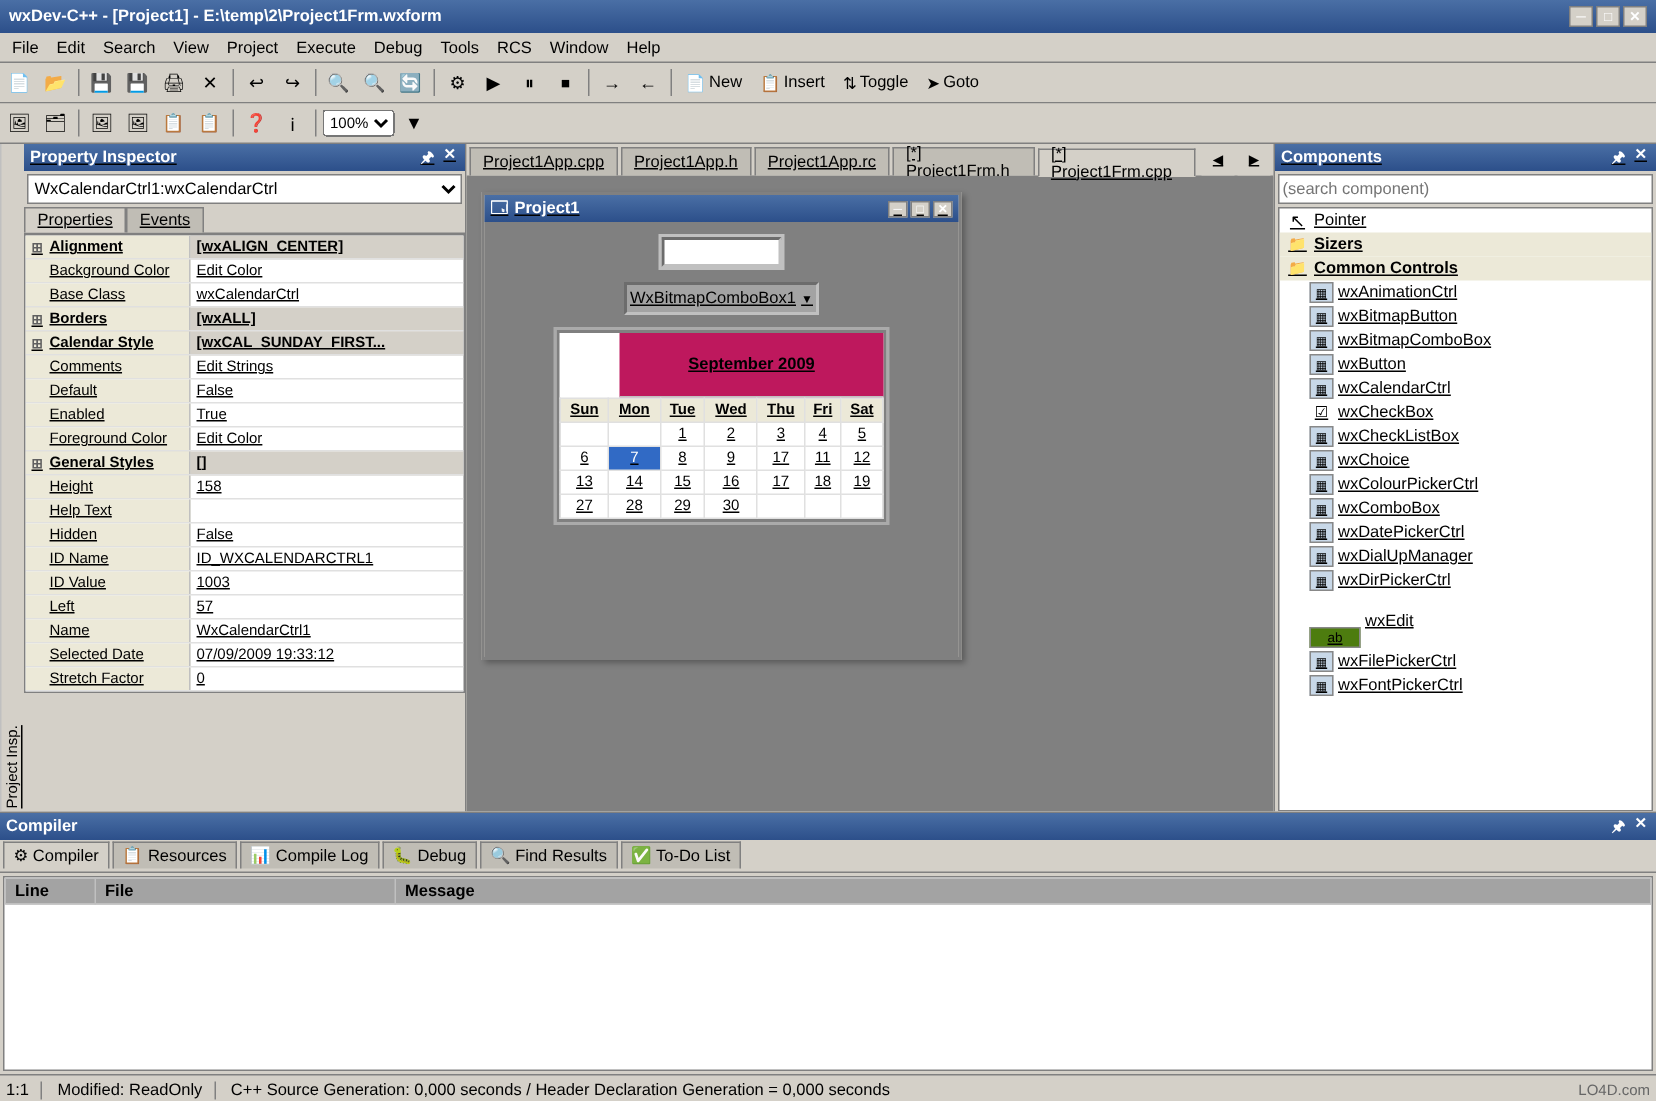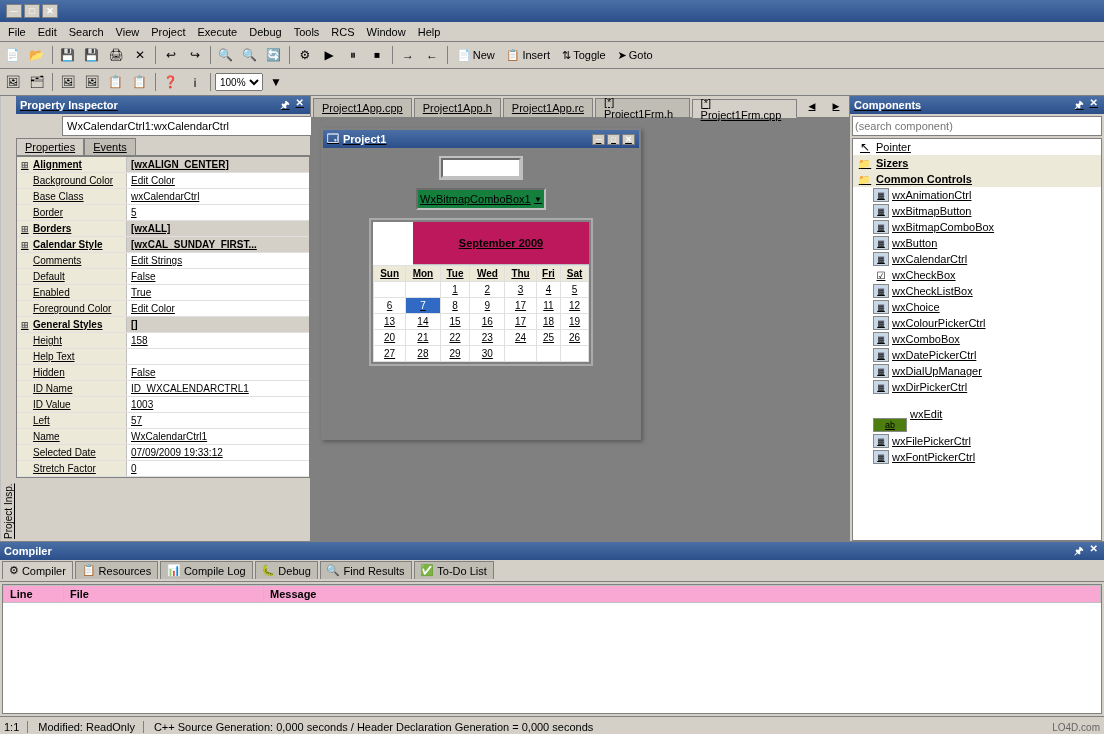--- a/index.html
+++ b/index.html
@@ -57,41 +57,41 @@
     
     
     .design-area { flex: 1; background: #808080; overflow: hidden; position: relative; display: flex; align-items: flex-start; justify-content: flex-start; padding: 10px; }
     
     
     .project-window { background: #d4d0c8; border: 2px solid #808080; box-shadow: 2px 2px 4px rgba(0,0,0,0.3); width: 320px; }
     .project-window-title { background: linear-gradient(to bottom, #4a6fa5, #2c4f8a); color: white; padding: 2px 4px; font-size: 11px; font-weight: bold; display: flex; align-items: center; justify-content: space-between; height: 18px; }
     .project-window-btns { display: flex; gap: 2px; }
     .project-window-btn { width: 13px; height: 11px; background: #d4d0c8; border: 1px solid #808080; font-size: 8px; cursor: pointer; display: flex; align-items: center; justify-content: center; }
     .project-content { background: #808080; padding: 10px; min-height: 290px; }
-    .form-combobox { background: #15803d; border: 2px inset #c0c0c0; width: 130px; height: 22px; display: flex; align-items: center; padding: 0 2px; margin: 0 auto 10px; font-size: 11px; cursor: pointer; }
+    .form-combobox { background: #a3a3a3; border: 2px inset #c0c0c0; width: 130px; height: 22px; display: flex; align-items: center; padding: 0 2px; margin: 0 auto 10px; font-size: 11px; cursor: pointer; }
     .form-combobox-arrow { margin-left: auto; font-size: 8px; }
     
     
     .calendar { background: white; border: 2px solid #808080; width: 220px; margin: 0 auto; font-size: 11px; }
     .cal-header { background: #be185d; padding: 15px; text-align: center; font-weight: bold; font-size: 11px; border-bottom: 1px solid #c0c0c0; margin-left: 40px; }
     .cal-grid { width: 100%; border-collapse: collapse; }
     .cal-grid th { background: #ece9d8; text-align: center; padding: 2px; font-size: 10px; border: 1px solid #e0e0e0; }
     .cal-grid td { text-align: center; padding: 2px 3px; font-size: 10px; border: 1px solid #e0e0e0; cursor: pointer; }
     .cal-grid td.today { background: #316ac5; color: white; }
     .cal-grid td.empty { color: #c0c0c0; }
     
     
     .compiler-panel { background: #d4d0c8; border-top: 1px solid #808080; height: 175px; display: flex; flex-direction: column; }
     .compiler-header { background: linear-gradient(to bottom, #4a6fa5, #2c4f8a); color: white; padding: 2px 4px; display: flex; align-items: center; justify-content: space-between; font-size: 11px; font-weight: bold; height: 18px; }
     .compiler-tabs { display: flex; padding: 2px; border-bottom: 1px solid #808080; background: #d4d0c8; gap: 2px; height: 22px; align-items: flex-end; }
     .compiler-tab { padding: 1px 6px; border: 1px solid #808080; border-bottom: none; background: #c0bdb5; cursor: pointer; font-size: 11px; height: 18px; display: flex; align-items: center; gap: 3px; }
     .compiler-tab.active { background: #d4d0c8; }
     .compiler-content { flex: 1; background: white; border: 1px solid #808080; margin: 2px; overflow: hidden; }
     .compiler-table { width: 100%; border-collapse: collapse; }
-    .compiler-table th { background: #f9a8d4; border: 1px solid #c0c0c0; padding: 2px 6px; font-size: 11px; text-align: left; }
+    .compiler-table th { background: #a3a3a3; border: 1px solid #c0c0c0; padding: 2px 6px; font-size: 11px; text-align: left; }
     
     
     .status-bar { background: #d4d0c8; border-top: 1px solid #808080; height: 20px; display: flex; align-items: center; padding: 0 4px; font-size: 11px; gap: 10px; }
     .status-section { border-right: 1px solid #808080; padding-right: 8px; }
     
     .toolbar2 { display: flex; align-items: center; padding: 2px; gap: 2px; background: #d4d0c8; border-bottom: 1px solid #808080; min-height: 26px; }
     
     .side-label { writing-mode: vertical-lr; transform: rotate(180deg); font-size: 10px; padding: 2px; background: #d4d0c8; color: #000; border-right: 1px solid #c0c0c0; cursor: pointer; }
     
     .tabs-and-design { display: flex; flex-direction: column; flex: 1; overflow: hidden; }
@@ -99,20 +99,23 @@
     .prop-scrollable { flex: 1; overflow-y: auto; }
     
     .prop-container { display: flex; flex-direction: column; flex: 1; overflow: hidden; }
 
     .folder-icon { color: #f0c040; }
   </style>
 </head>
 <body>
 
 <div class="title-bar">
+  <div class="title-bar-title">
+    <span>wxDev-C++ - [Project1] - E:\temp\2\Project1Frm.wxform</span>
+  </div>
   <div class="title-bar-controls">
     <div class="title-btn">─</div>
     <div class="title-btn">□</div>
     <div class="title-btn">✕</div>
   </div>
 </div>
 
 <div class="menu-bar">
   <div class="menu-item">File</div>
   <div class="menu-item">Edit</div>
@@ -193,21 +196,21 @@
 
   <div class="property-inspector">
     <div class="panel-header">
       <span>Property Inspector</span>
       <div class="panel-actions">
         <span class="panel-action-btn">🖈</span>
         <span class="panel-action-btn">✕</span>
       </div>
     </div>
     <div class="component-selector">
-      <select style="width:100%;height:20px;font-size:11px;background:white;border:1px solid #808080;margin-left:44px;">
+      <select style="width:100%;height:20px;font-size:11px;background:white;border:1px solid #808080;">
         <option>WxCalendarCtrl1:wxCalendarCtrl</option>
       </select>
     </div>
     <div class="prop-tabs">
       <div class="prop-tab active">Properties</div>
       <div class="prop-tab">Events</div>
     </div>
     <div class="prop-container">
       <div class="prop-scrollable">
         <div class="prop-table" id="prop-table-body">
@@ -225,27 +228,20 @@
                 <span>Background Color</span>
               </div>
               <div class="prop-value">Edit Color</div>
             </div>
             <div class="prop-row">
               <div class="prop-name">
                 <span style="width: 12px; display: inline-block;"></span>
                 <span>Base Class</span>
               </div>
               <div class="prop-value">wxCalendarCtrl</div>
-            </div>
-            <div class="prop-row">
-              <div class="prop-name">
-                <span style="width: 12px; display: inline-block;"></span>
-                <span>Border</span>
-              </div>
-              <div class="prop-value">5</div>
             </div>
             <div class="prop-row category">
               <div class="prop-name">
                 <span class="prop-expand">⊞</span>
                 <span>Borders</span>
               </div>
               <div class="prop-value">[wxALL]</div>
             </div>
             <div class="prop-row category">
               <div class="prop-name">
@@ -428,29 +424,20 @@
               <tr>
                 <td>13</td>
                 <td>14</td>
                 <td>15</td>
                 <td>16</td>
                 <td>17</td>
                 <td>18</td>
                 <td>19</td>
               </tr>
               <tr>
-                <td>20</td>
-                <td>21</td>
-                <td>22</td>
-                <td>23</td>
-                <td>24</td>
-                <td>25</td>
-                <td>26</td>
-              </tr>
-              <tr>
                 <td>27</td>
                 <td>28</td>
                 <td>29</td>
                 <td>30</td>
                 <td class="empty"></td>
                 <td class="empty"></td>
                 <td class="empty"></td>
               </tr>
             </tbody>
               </table>

